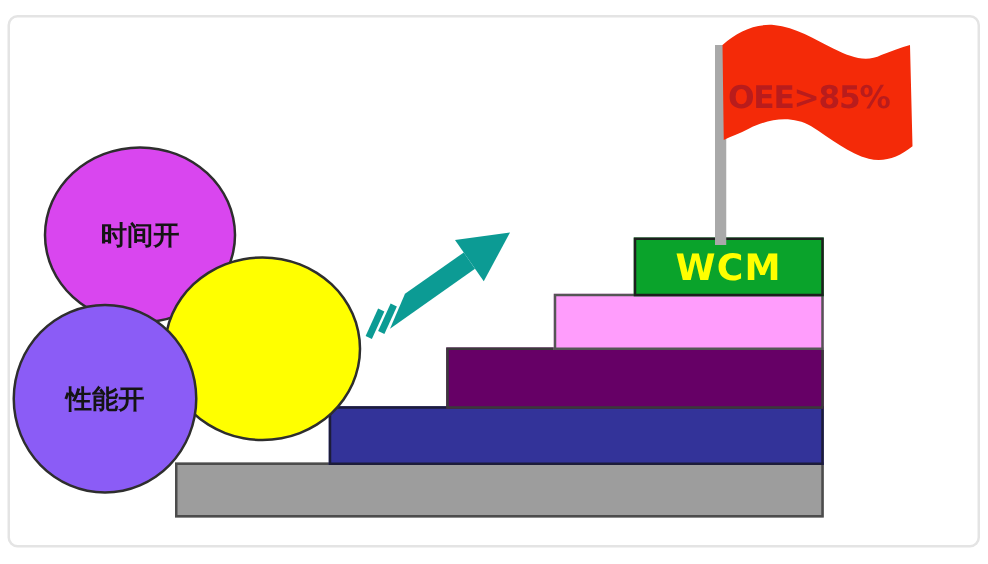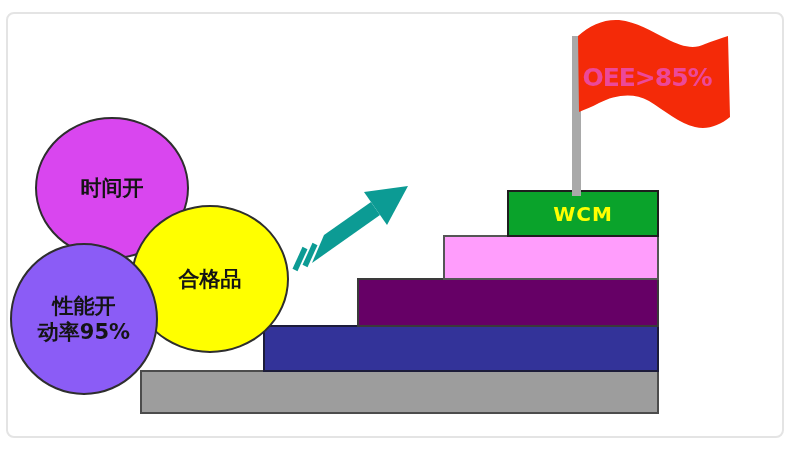--- a/index.html
+++ b/index.html
@@ -13,29 +13,29 @@
     border:2px solid #e4e4e4;border-radius:8px;
   }
   
   .step{position:absolute;box-sizing:border-box;border:2px solid #3a3a3a;}
   .step-base {left:140px;top:370px;width:519px;height:44px;background:#9d9d9d;border-color:#4c4c4c;}
   .step-blue {left:263px;top:325px;width:396px;height:47px;background:#333399;border-color:#1c1c3a;}
   .step-purple{left:357px;top:278px;width:302px;height:49px;background:#660066;border-color:#3a3a3a;}
   .step-pink {left:443px;top:235px;width:216px;height:45px;background:#ff9dfc;border-color:#555555;}
   .step-wcm {left:507px;top:190px;width:152px;height:47px;background:#0aa32b;border-color:#1e1e1e;
              display:flex;align-items:center;justify-content:center;}
-  .wcm-label{font-size:20px;font-weight:bold;color:#ffff00;letter-spacing:1px;}
+  .wcm-label{font-size:29px;font-weight:bold;color:#ffff00;letter-spacing:1px;}
   
   .pole{position:absolute;left:572px;top:36px;width:9px;height:160px;background:#a9a9a9;}
   
   .overlay{position:absolute;left:0;top:0;width:790px;height:451px;pointer-events:none;}
   .flag-label{
     position:absolute;left:586px;top:61px;width:122px;height:32px;
     display:flex;align-items:center;justify-content:center;
-    font-size:25px;font-weight:bold;color:#ec4899;letter-spacing:-1px;
+    font-size:25px;font-weight:bold;color:#b91c1c;letter-spacing:-1px;
   }
   
   .bubble{
     position:absolute;box-sizing:border-box;border:2.5px solid #2e2e2e;border-radius:50%;
     background:#ffff00;display:flex;flex-direction:column;align-items:center;justify-content:center;
     text-align:center;color:#141414;font-weight:bold;font-size:21px;line-height:26px;
   }
   .bubble-time {left:35px;top:117px;width:154px;height:142px;}
   .bubble-perf {left:10px;top:243px;width:148px;height:152px;}
   .bubble-qual {left:131px;top:205px;width:158px;height:148px;}
@@ -74,20 +74,18 @@
     <line x1="295" y1="270" x2="305" y2="248" stroke-width="5.5" stroke="#0c9b94"></line>
     <line x1="305" y1="266" x2="315" y2="244" stroke-width="5.5" stroke="#0c9b94"></line>
   </svg>
 
   <div class="flag-label">OEE&gt;85%</div>
 
   <div class="bubble bubble-time" style="background-color: #d946ef;">
     <span>时间开</span>
   </div>
   <div class="bubble bubble-qual" style="background-color: rgb(255, 255, 0);">
-    <span>合格品</span>
   </div>
   <div class="bubble bubble-perf" style="background-color: #8b5cf6;">
     <span>性能开</span>
-    <span>动率95%</span>
   </div>
 
 </div>
 
 </body></html>

